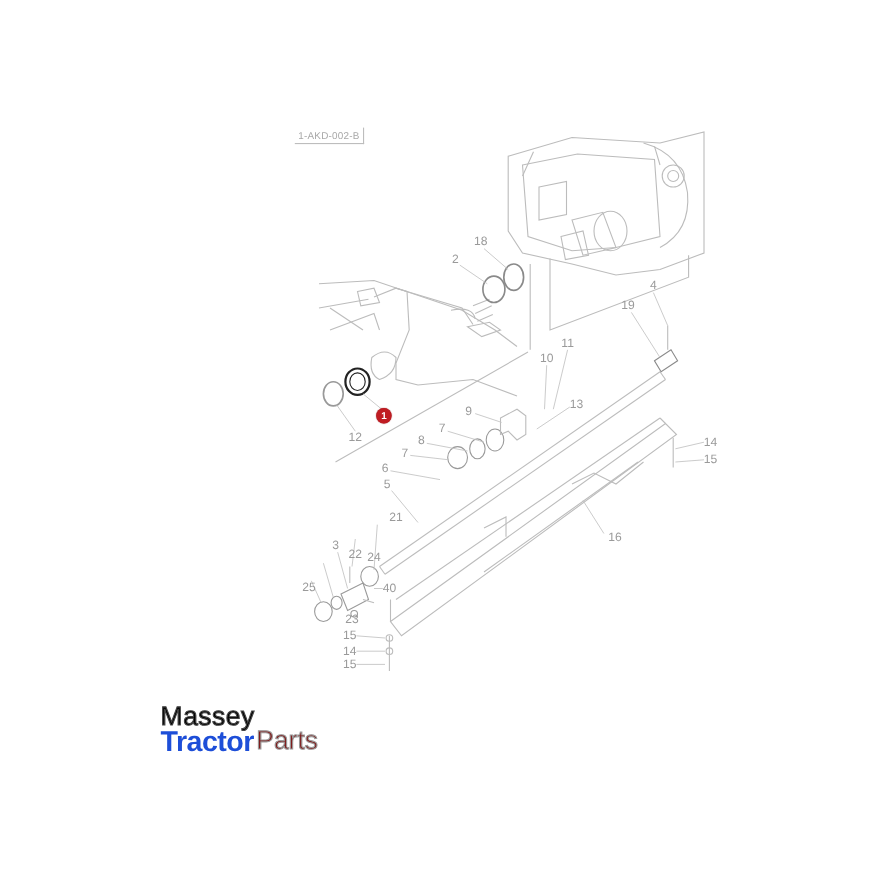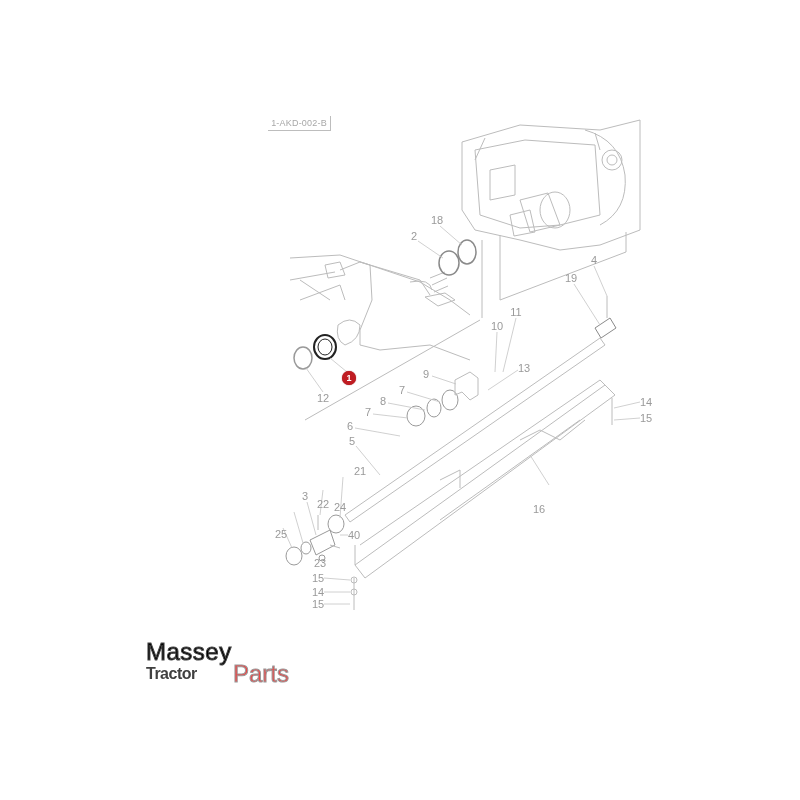--- a/index.html
+++ b/index.html
@@ -3,22 +3,22 @@
 <meta charset="utf-8">
 <style>
   html, body { margin:0; padding:0; background:#ffffff; }
   body { width:800px; height:800px; position:relative; overflow:hidden; font-family:"Liberation Sans", sans-serif; }
   #diagram { position:absolute; left:0; top:0; width:800px; height:800px; }
   .ref-box { position:absolute; left:268px; top:116px; width:62px; height:14px; border:1px solid #bdbdbd; border-top:none; border-left:none; font-size:9px; color:#a8a8a8; line-height:14px; text-align:center; letter-spacing:0.2px; }
   .callout { position:absolute; font-size:11px; color:#9a9a9a; transform:translate(-50%,-50%); white-space:nowrap; }
   .callout.active { width:14px; height:14px; border-radius:50%; background:#c01c22; color:#fff; font-weight:bold; font-size:9px; text-align:center; line-height:14px; box-shadow:0 0 1px #8b0e12; }
   .logo { position:absolute; left:146px; top:640px; width:160px; height:48px; }
   .logo .l1 { position:absolute; left:0; top:0; font-size:24px; color:#000000; -webkit-text-stroke:1px #444; font-family:"Liberation Sans", sans-serif; letter-spacing:0.5px; line-height:24px; }
-  .logo .l2a { position:absolute; left:0; top:22px; font-size:16px; font-weight:bold; color:#404040; line-height:24px; letter-spacing:-0.5px; }
-  .logo .l2b { position:absolute; left:87px; top:22px; font-size:24px; color:#ef4444; -webkit-text-stroke:1px #9a9a9a; line-height:24px; }
+  .logo .l2a { position:absolute; left:0; top:22px; font-size:26px; font-weight:bold; color:#1d4ed8; line-height:24px; letter-spacing:-0.5px; }
+  .logo .l2b { position:absolute; left:87px; top:22px; font-size:24px; color:#7f1d1d; -webkit-text-stroke:1px #9a9a9a; line-height:24px; }
 </style>
 </head>
 <body>
 
 <svg id="diagram" viewBox="0 0 800 800" xmlns="http://www.w3.org/2000/svg">
   <g fill="none" stroke="#bcbcbc" stroke-width="1">
 
     <g>
       <path d="M462 142 L520 125 L600 130 L640 120 L640 230 L600 245 L560 250 L520 240 L475 230 L462 210 Z"></path>
       <path d="M475 150 L525 140 L595 145 L600 215 L560 225 L520 228 L480 215 Z"></path>
@@ -140,21 +140,21 @@
     <div class="callout" style="left: 402px; top: 390px;">7</div>
     <div class="callout" style="left: 323px; top: 398px;">12</div>
     <div class="callout" style="left: 383px; top: 401px;">8</div>
     <div class="callout" style="left: 646px; top: 402px;">14</div>
     <div class="callout" style="left: 368px; top: 412px;">7</div>
     <div class="callout" style="left: 646px; top: 418px;">15</div>
     <div class="callout" style="left: 350px; top: 426px;">6</div>
     <div class="callout" style="left: 352px; top: 441px;">5</div>
     <div class="callout" style="left: 341px; top: 471px; margin-left: 19px;">21</div>
     <div class="callout" style="left: 323px; top: 504px;">22</div>
-    <div class="callout" style="left: 539px; top: 489px; margin-top: 20px;">16</div>
+    <div class="callout" style="left: 559px; top: 489px;">16</div>
     <div class="callout" style="left: 305px; top: 496px;">3</div>
     <div class="callout" style="left: 292px; top: 507px; margin-left: 48px;">24</div>
     <div class="callout" style="left: 281px; top: 522px; margin-top: 12px;">25</div>
     <div class="callout" style="left: 354px; top: 535px;">40</div>
     <div class="callout" style="left: 320px; top: 563px;">23</div>
     <div class="callout" style="left: 318px; top: 578px;">15</div>
     <div class="callout" style="left: 318px; top: 592px;">14</div>
     <div class="callout" style="left: 318px; top: 604px;">15</div>
   </div>
 

